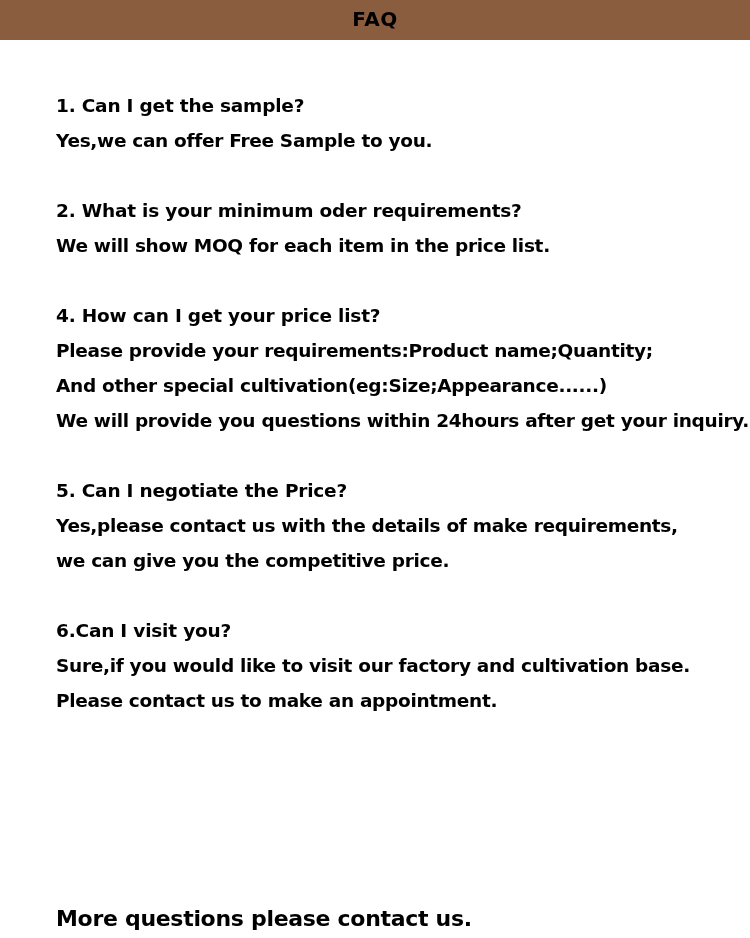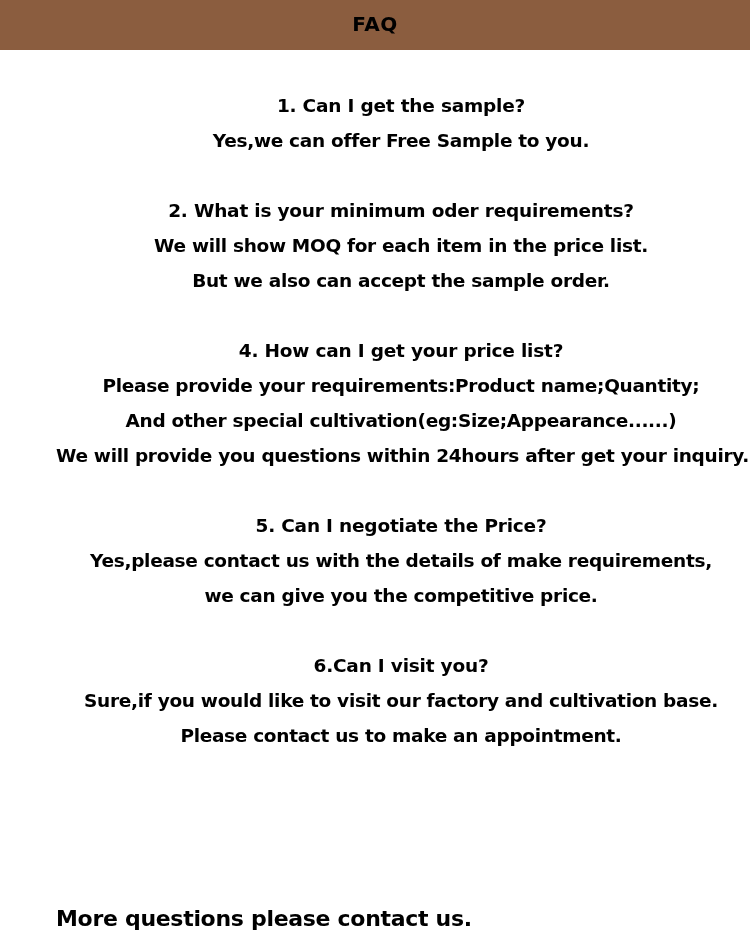--- a/index.html
+++ b/index.html
@@ -13,40 +13,39 @@
       position: relative;
       overflow: hidden;
       font-family: "DejaVu Sans", "Liberation Sans", sans-serif;
       color: #000000;
     }
     .header-bar {
       position: absolute;
       left: 0;
       top: 0;
       width: 750px;
-      height: 50px;
+      height: 40px;
       background: #8b5d3f;
       display: flex;
       align-items: center;
       justify-content: center;
     }
     .header-title {
       font-family: "DejaVu Sans", "Liberation Sans", sans-serif;
       font-weight: bold;
       font-size: 20px;
       color: #000000;
       letter-spacing: 0.5px;
       margin-top: -2px;
     }
     .faq-list {
       position: absolute;
       left: 56px;
       top: 88px;
       width: 690px;
-      text-align: center;
     }
     .faq-item {
       margin-bottom: 35px;
     }
     .faq-question {
       font-weight: bold;
       font-size: 18.5px;
       line-height: 35px;
       height: 35px;
       white-space: nowrap;
@@ -81,21 +80,20 @@
 <div class="faq-list">
 
   <div class="faq-item">
     <div class="faq-question">1. Can I get the sample?</div>
     <div class="faq-answer-line">Yes,we can offer Free Sample to you.</div>
   </div>
 
   <div class="faq-item">
     <div class="faq-question">2. What is your minimum oder requirements?</div>
     <div class="faq-answer-line">We will show MOQ for each item in the price list.</div>
-    <div class="faq-answer-line">But we also can accept the sample order.</div>
   </div>
 
 
   <div class="faq-item">
     <div class="faq-question">4. How can I get your price list?</div>
     <div class="faq-answer-line">Please provide your requirements:Product name;Quantity;</div>
     <div class="faq-answer-line">And other special cultivation(eg:Size;Appearance......)</div>
     <div class="faq-answer-line">We will provide you questions within 24hours after get your inquiry.</div>
   </div>
 

